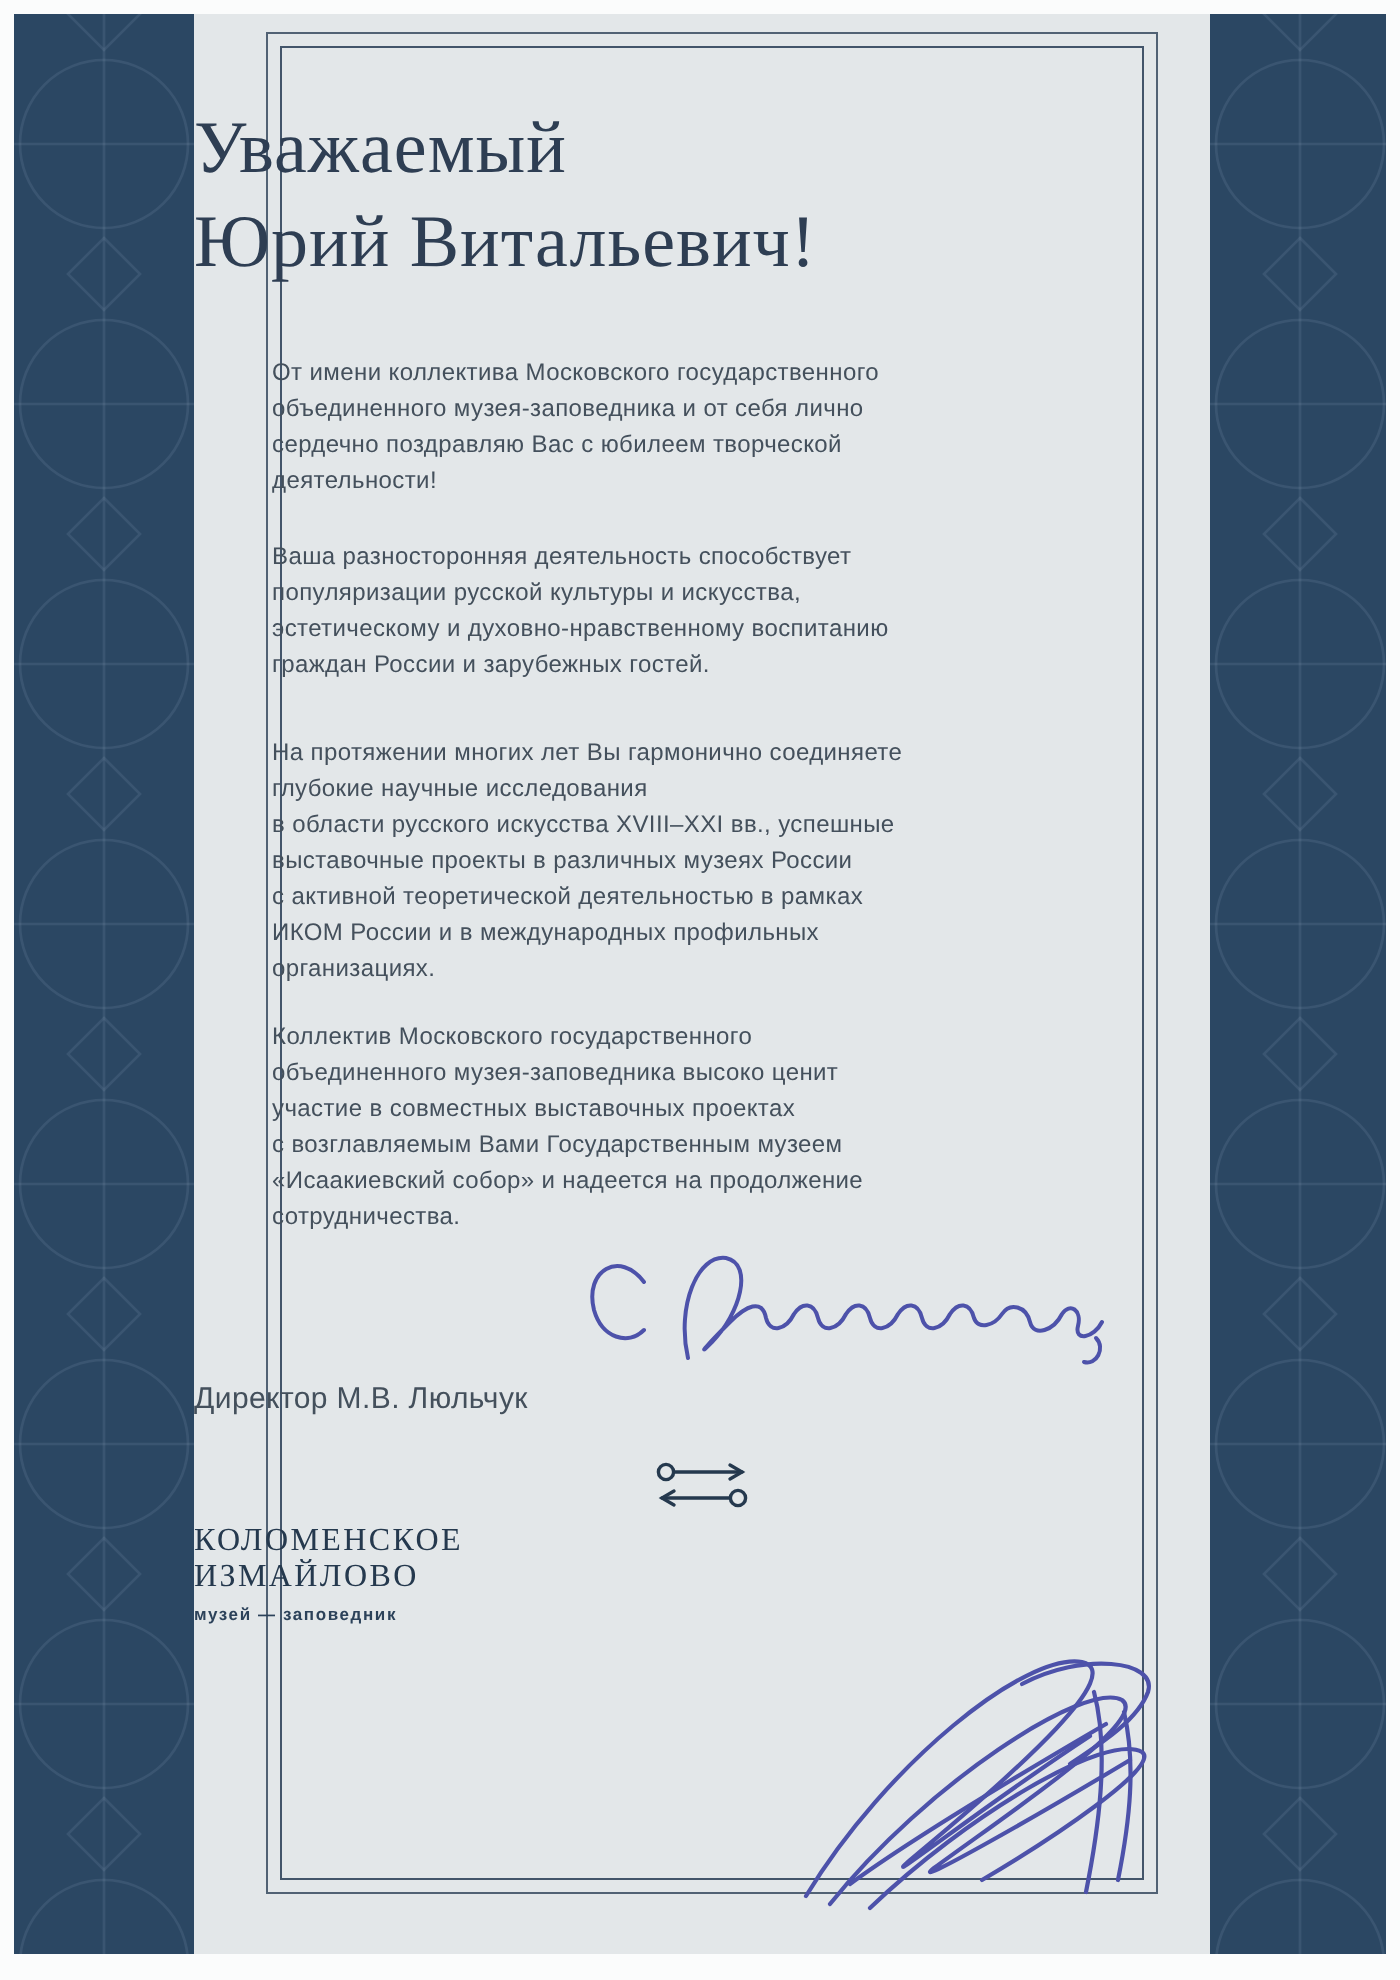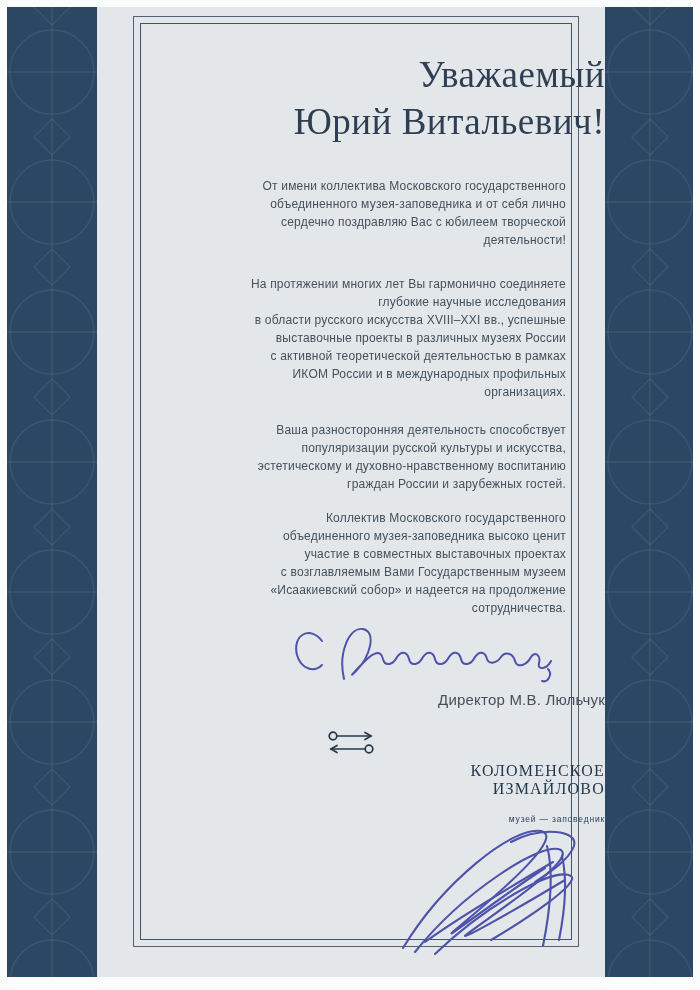--- a/index.html
+++ b/index.html
@@ -38,21 +38,21 @@
   }
   .frame-inner {
     width: 100%; height: 100%;
     border: 1px solid #43556a;
     box-sizing: border-box;
   }
   .content {
     position: absolute;
     inset: 0;
     z-index: 2;
-    text-align: right;
+    text-align: left;
   }
   .title {
     margin-top: 45px;
     font-family: "Liberation Serif", serif;
     font-weight: 400;
     font-size: 37px;
     line-height: 1.26;
     letter-spacing: 0.5px;
     color: #2e3e53;
     white-space: pre-line;
@@ -89,24 +89,25 @@
   .logo-name {
     font-family: "Liberation Serif", serif;
     font-size: 16px;
     line-height: 1.12;
     letter-spacing: 1.2px;
     font-weight: 400;
     color: #25394e;
     white-space: pre-line;
   }
   .logo-tagline {
-    margin-top: 16px;
+    margin-top: 4px;
     font-size: 8.5px;
     letter-spacing: 0.8px;
     color: #2c425a;
+    font-weight: bold;
   }
   .scribble {
     position: absolute;
     left: 298px; top: 813px;
     z-index: 3;
   }
   .ink { stroke: #4d52aa; fill: none; stroke-linecap: round; stroke-linejoin: round; }
 </style>
 </head>
 <body>
@@ -139,32 +140,32 @@
     <div class="content">
 
       <div class="title">Уважаемый
 Юрий Витальевич!</div>
 
       <div class="para p1">От имени коллектива Московского государственного
 объединенного музея-заповедника и от себя лично
 сердечно поздравляю Вас с юбилеем творческой
 деятельности!</div>
 
+      <div class="para p3">Ваша разносторонняя деятельность способствует
+популяризации русской культуры и искусства,
+эстетическому и духовно-нравственному воспитанию
+граждан России и зарубежных гостей.</div>
+
       <div class="para p2">На протяжении многих лет Вы гармонично соединяете
 глубокие научные исследования
 в области русского искусства XVIII–XXI вв., успешные
 выставочные проекты в различных музеях России
 с активной теоретической деятельностью в рамках
 ИКОМ России и в международных профильных
 организациях.</div>
-
-      <div class="para p3">Ваша разносторонняя деятельность способствует
-популяризации русской культуры и искусства,
-эстетическому и духовно-нравственному воспитанию
-граждан России и зарубежных гостей.</div>
 
       <div class="para p4">Коллектив Московского государственного
 объединенного музея-заповедника высоко ценит
 участие в совместных выставочных проектах
 с возглавляемым Вами Государственным музеем
 «Исаакиевский собор» и надеется на продолжение
 сотрудничества.</div>
 
 
       <svg class="sig-script" width="290" height="72" viewBox="0 0 290 72" aria-hidden="true">

